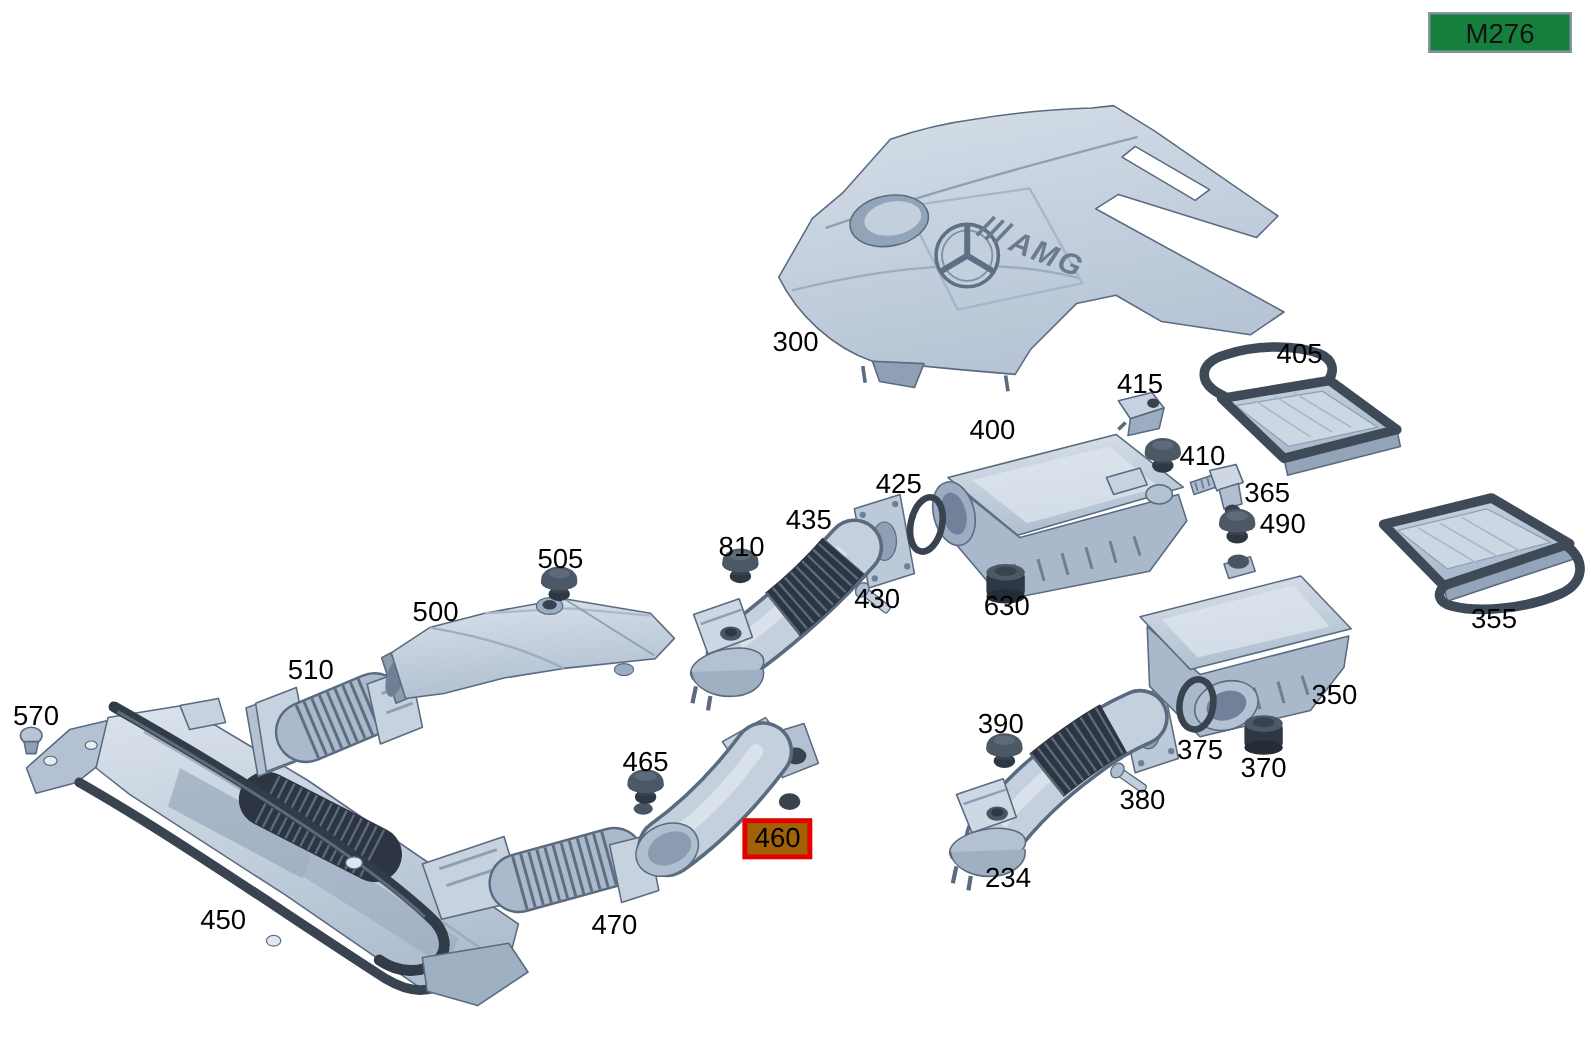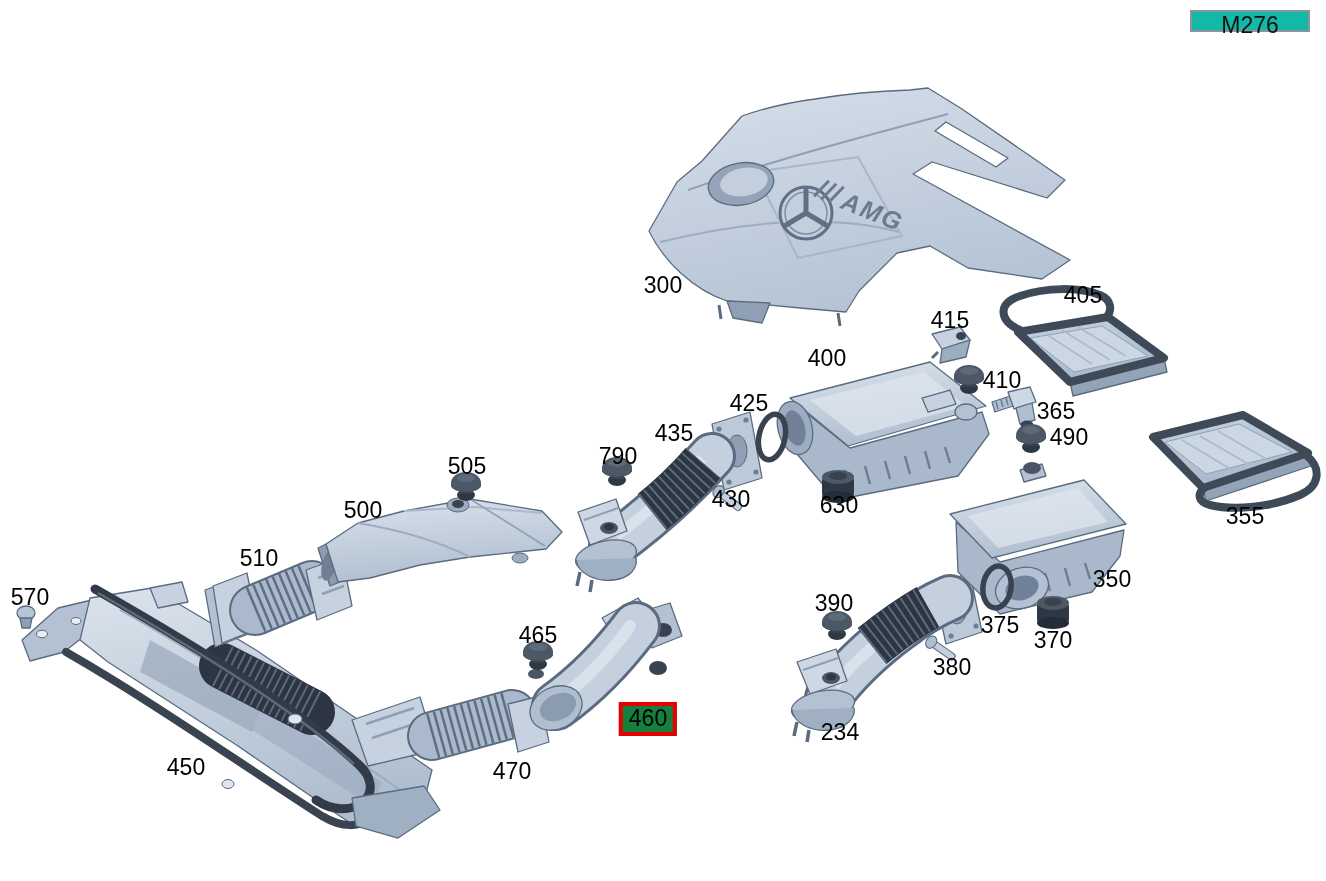--- a/index.html
+++ b/index.html
@@ -1,25 +1,25 @@
 <!DOCTYPE html>
 <html style="--highlight: #e60000;"><head>
 <meta charset="utf-8">
 <style>
   html,body{margin:0;padding:0;background:#ffffff;}
   .stage{position:relative;width:1326px;height:881px;background:#fff;overflow:hidden;
          font-family:"Liberation Sans", sans-serif;}
   .art{position:absolute;left:0;top:0;z-index:1;}
   .lbl{position:absolute;transform:translate(-50%,-50%);font-size:23px;line-height:1;
        color:#000;white-space:nowrap;cursor:pointer;z-index:2;text-align:center;}
-  .lbl.selected{background:#15803d;border:4px solid var(--highlight,#e60000);
-                padding:1px 6px 2px 6px;font-weight:normal;margin-top:20px;}
-  .model-badge{position:absolute;left:1190px;top:10px;width:120px;height:22px;
-               box-sizing:border-box;border:2px solid #8a949e;background:#14b8a6;
-               display:flex;align-items:flex-start;justify-content:center;
+  .lbl.selected{background:#a16207;border:4px solid var(--highlight,#e60000);
+                padding:1px 6px 2px 6px;font-weight:normal;}
+  .model-badge{position:absolute;left:1190px;top:10px;width:120px;height:34px;
+               box-sizing:border-box;border:2px solid #8a949e;background:#15803d;
+               display:flex;align-items:flex-end;justify-content:center;
                font-size:23px;color:#111;z-index:2;}
   
   .p{stroke:#5a6b80;stroke-width:1.3;stroke-linejoin:round;stroke-linecap:round;}
 </style>
 </head>
 <body>
 
 <div class="stage">
 
   <svg class="art" width="1326" height="881" viewBox="0 0 1326 881">
@@ -274,21 +274,21 @@
 
   <div class="lbl" style="left:663px;top:285px">300</div>
   <div class="lbl" style="left:1083px;top:295px">405</div>
   <div class="lbl" style="left:950px;top:320px">415</div>
   <div class="lbl" style="left:827px;top:358px">400</div>
   <div class="lbl" style="left:1002px;top:380px">410</div>
   <div class="lbl" style="left:1056px;top:411px">365</div>
   <div class="lbl" style="left:1069px;top:437px">490</div>
   <div class="lbl" style="left:749px;top:403px">425</div>
   <div class="lbl" style="left:674px;top:433px">435</div>
-  <div class="lbl" style="left:618px;top:456px">790</div>
+  <div class="lbl" style="left:618px;top:456px">810</div>
   <div class="lbl" style="left:731px;top:499px">430</div>
   <div class="lbl" style="left:839px;top:505px">630</div>
   <div class="lbl" style="left:1245px;top:516px">355</div>
   <div class="lbl" style="left:467px;top:466px">505</div>
   <div class="lbl" style="left:363px;top:510px">500</div>
   <div class="lbl" style="left:259px;top:558px">510</div>
   <div class="lbl" style="left:1112px;top:579px">350</div>
   <div class="lbl" style="left:834px;top:603px">390</div>
   <div class="lbl" style="left:1000px;top:625px">375</div>
   <div class="lbl" style="left:1053px;top:640px">370</div>

